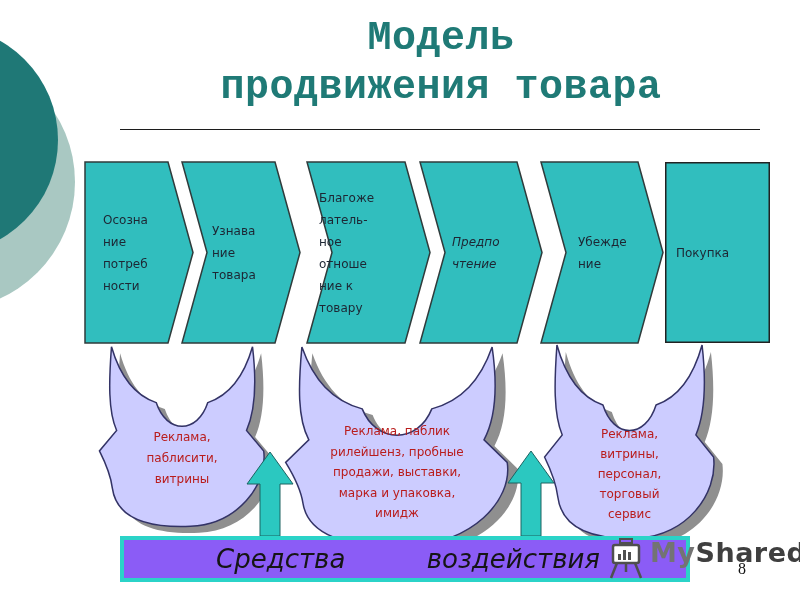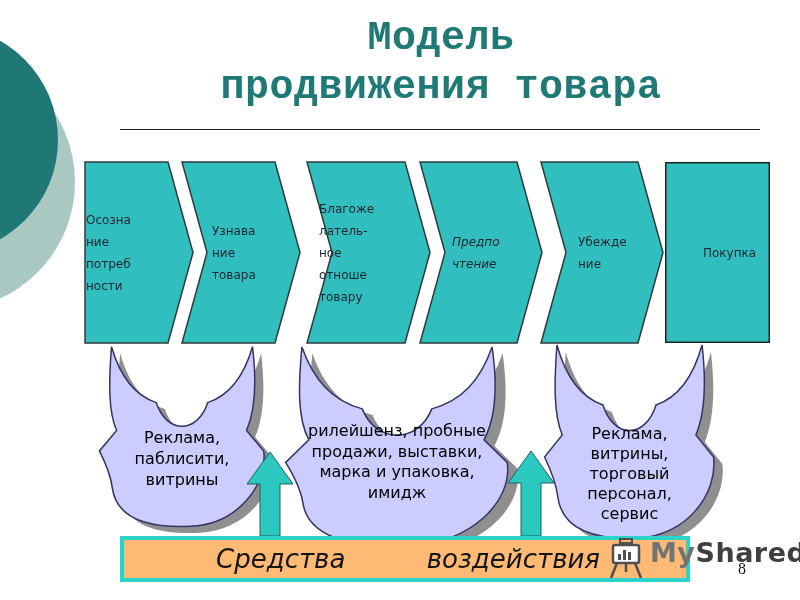--- a/index.html
+++ b/index.html
@@ -13,25 +13,25 @@
   .title span{display:block;}
   .rule{position:absolute;left:120px;top:129px;width:640px;height:1px;background:#1c1c1c;}
   .subtitle{position:absolute;left:198px;top:133px;width:420px;display:flex;
             justify-content:space-between;font-style:italic;font-size:19px;color:#10181f;}
   .stage{position:absolute;top:162px;height:181px;}
   .stage svg,.blob svg,.uparrow svg{position:absolute;left:0;top:0;overflow:visible;}
   .stage .txt{position:relative;height:181px;display:flex;flex-direction:column;
               justify-content:center;font-size:12px;line-height:22px;color:#1d2633;}
   .stage .txt span{display:block;white-space:nowrap;}
   .blob{position:absolute;}
-  .blobtxt{position:absolute;text-align:center;font-size:16px;color:#000000;}
+  .blobtxt{position:absolute;text-align:center;font-size:12px;color:#b91c1c;}
   .blobtxt span{display:block;}
   .uparrow{position:absolute;}
   .bar{position:absolute;left:120px;top:536px;width:570px;height:46px;box-sizing:border-box;
-       background:#fdba74;border:4px solid #2bd3c8;display:flex;align-items:center;
+       background:#8b5cf6;border:4px solid #2bd3c8;display:flex;align-items:center;
        justify-content:space-between;padding:0 86px 0 92px;
        font-style:italic;font-size:26px;color:#151515;}
   .watermark{position:absolute;left:608px;top:538px;display:flex;align-items:flex-start;z-index:5;}
   .wm-text{font-size:27px;font-weight:600;letter-spacing:0.5px;margin-left:6px;line-height:30px;}
   .wm-my{color:#737373;}
   .wm-shared{color:#3f3f3f;}
   .pagenum{position:absolute;left:738px;top:560px;font-family:"Liberation Serif",serif;
            font-size:16px;color:#111;}
 </style>
 </head>
@@ -47,21 +47,21 @@
     <span>продвижения товара</span>
   </h1>
 
   <div class="rule"></div>
 
 
   <div class="stage" style="left:85px;width:108px;">
     <svg width="108" height="181" viewBox="0 0 108 181">
       <polygon points="0,0 83,0 108,90.5 83,181 0,181" fill="#31bebe" stroke="#2f3b3b" stroke-width="1.5"></polygon>
     </svg>
-    <div class="txt" style="padding-left:1px;">
+    <div class="txt" style="padding-left:18px;">
       <span>Осозна</span>
       <span>ние</span>
       <span>потреб</span>
       <span>ности</span>
     </div>
   </div>
 
   <div class="stage" style="left:182px;width:118px;">
     <svg width="118" height="181" viewBox="0 0 118 181">
       <polygon points="0,0 93,0 118,90.5 93,181 0,181 25,90.5" fill="#31bebe" stroke="#2f3b3b" stroke-width="1.5"></polygon>
@@ -75,20 +75,21 @@
 
   <div class="stage" style="left:307px;width:123px;">
     <svg width="123" height="181" viewBox="0 0 123 181">
       <polygon points="0,0 98,0 123,90.5 98,181 0,181 25,90.5" fill="#31bebe" stroke="#2f3b3b" stroke-width="1.5"></polygon>
     </svg>
     <div class="txt" style="padding-left:12px;">
       <span>Благоже</span>
       <span>латель-</span>
       <span>ное</span>
       <span>отноше</span>
+      <span>ние к</span>
       <span>товару</span>
     </div>
   </div>
 
   <div class="stage" style="left:420px;width:122px;">
     <svg width="122" height="181" viewBox="0 0 122 181">
       <polygon points="0,0 97,0 122,90.5 97,181 0,181 25,90.5" fill="#31bebe" stroke="#2f3b3b" stroke-width="1.5"></polygon>
     </svg>
     <div class="txt" style="padding-left:32px;font-style:italic;">
       <span>Предпо</span>
@@ -99,21 +100,21 @@
   <div class="stage" style="left:541px;width:122px;">
     <svg width="122" height="181" viewBox="0 0 122 181">
       <polygon points="0,0 97,0 122,90.5 97,181 0,181 25,90.5" fill="#31bebe" stroke="#2f3b3b" stroke-width="1.5"></polygon>
     </svg>
     <div class="txt" style="padding-left:37px;">
       <span>Убежде</span>
       <span>ние</span>
     </div>
   </div>
 
-  <div class="stage" style="left:665px;width:108px;padding-left:27px;">
+  <div class="stage" style="left:665px;width:108px;">
     <svg width="105" height="181" viewBox="0 0 105 181">
       <rect x="0.75" y="0.75" width="103.5" height="179.5" fill="#31bebe" stroke="#222" stroke-width="1.5"></rect>
     </svg>
     <div class="txt" style="padding-left:11px;">
       <span>Покупка</span>
     </div>
   </div>
 
   <div class="blob" style="left:96px;top:344px;width:172px;height:186px;">
     <svg width="172" height="186" viewBox="0 0 200 200" preserveAspectRatio="none">
@@ -127,37 +128,38 @@
     <span>витрины</span>
   </div>
 
   <div class="blob" style="left:281px;top:344px;width:232px;height:206px;">
     <svg width="232" height="206" viewBox="0 0 200 200" preserveAspectRatio="none">
       <path transform="translate(9,6)" fill="#8f8f8f" d="M18 3 C28 35 44 55 70 63 C82 97 118 97 130 63 C156 55 172 35 182 3 C187 42 185 72 175 93 L195 115 C200 152 164 194 110 196 C60 198 24 188 19 155 C17 140 10 126 4 115 L24 93 C14 72 15 40 18 3 Z"></path>
       <path fill="#ccccff" stroke="#333366" stroke-width="1.5" vector-effect="non-scaling-stroke" d="M18 3 C28 35 44 55 70 63 C82 97 118 97 130 63 C156 55 172 35 182 3 C187 42 185 72 175 93 L195 115 C200 152 164 194 110 196 C60 198 24 188 19 155 C17 140 10 126 4 115 L24 93 C14 72 15 40 18 3 Z"></path>
     </svg>
   </div>
   <div class="blobtxt" style="left:291px;top:421px;width:212px;line-height:20.5px;">
+    <span>Реклама, паблик</span>
     <span>рилейшенз, пробные</span>
     <span>продажи, выставки,</span>
     <span>марка и упаковка,</span>
     <span>имидж</span>
   </div>
 
   <div class="blob" style="left:541px;top:342px;width:177px;height:200px;">
     <svg width="177" height="200" viewBox="0 0 200 200" preserveAspectRatio="none">
       <path transform="translate(10,7)" fill="#8f8f8f" d="M18 3 C28 35 44 55 70 63 C82 97 118 97 130 63 C156 55 172 35 182 3 C187 42 185 72 175 93 L195 115 C200 152 164 194 110 196 C60 198 24 188 19 155 C17 140 10 126 4 115 L24 93 C14 72 15 40 18 3 Z"></path>
       <path fill="#ccccff" stroke="#333366" stroke-width="1.5" vector-effect="non-scaling-stroke" d="M18 3 C28 35 44 55 70 63 C82 97 118 97 130 63 C156 55 172 35 182 3 C187 42 185 72 175 93 L195 115 C200 152 164 194 110 196 C60 198 24 188 19 155 C17 140 10 126 4 115 L24 93 C14 72 15 40 18 3 Z"></path>
     </svg>
   </div>
   <div class="blobtxt" style="left:551px;top:424px;width:157px;line-height:20px;">
     <span>Реклама,</span>
     <span>витрины,</span>
+    <span>персонал,</span>
     <span>торговый</span>
-    <span>персонал,</span>
     <span>сервис</span>
   </div>
 
   <div class="uparrow" style="left:247px;top:452px;width:46px;height:84px;">
     <svg width="46" height="84" viewBox="0 0 46 84">
       <polygon points="23,0 46,32 33,32 33,84 13,84 13,32 0,32" fill="#2bc8c0" stroke="#1d6261" stroke-width="1"></polygon>
     </svg>
   </div>
   <div class="uparrow" style="left:508px;top:451px;width:46px;height:85px;">
     <svg width="46" height="85" viewBox="0 0 46 85">

